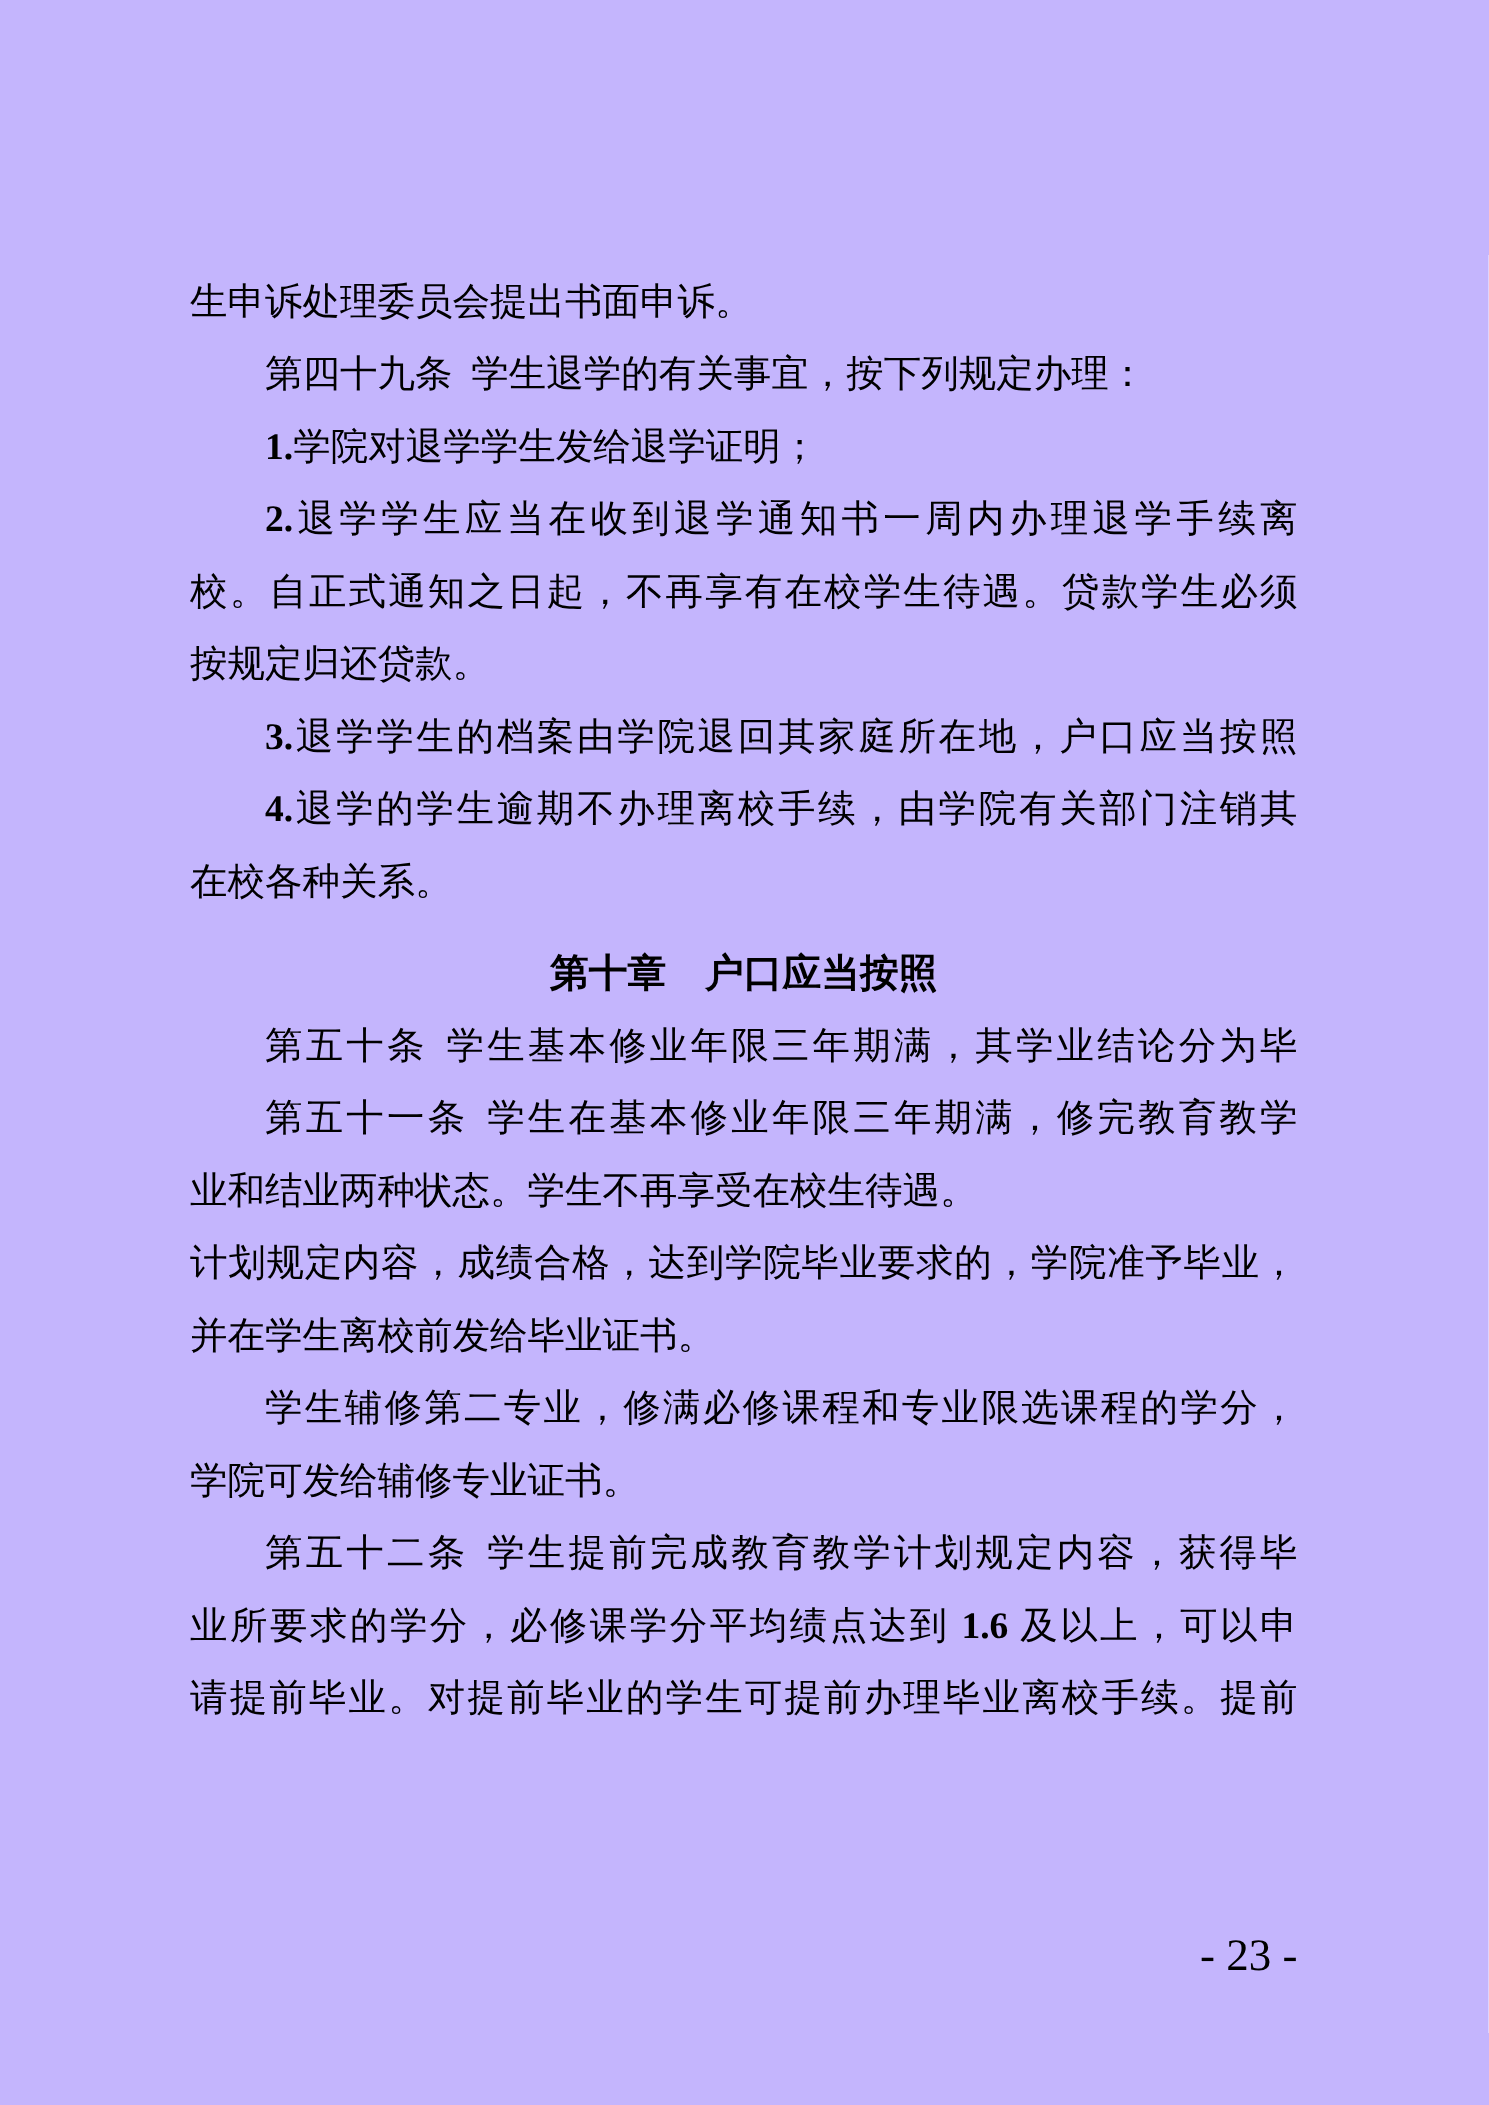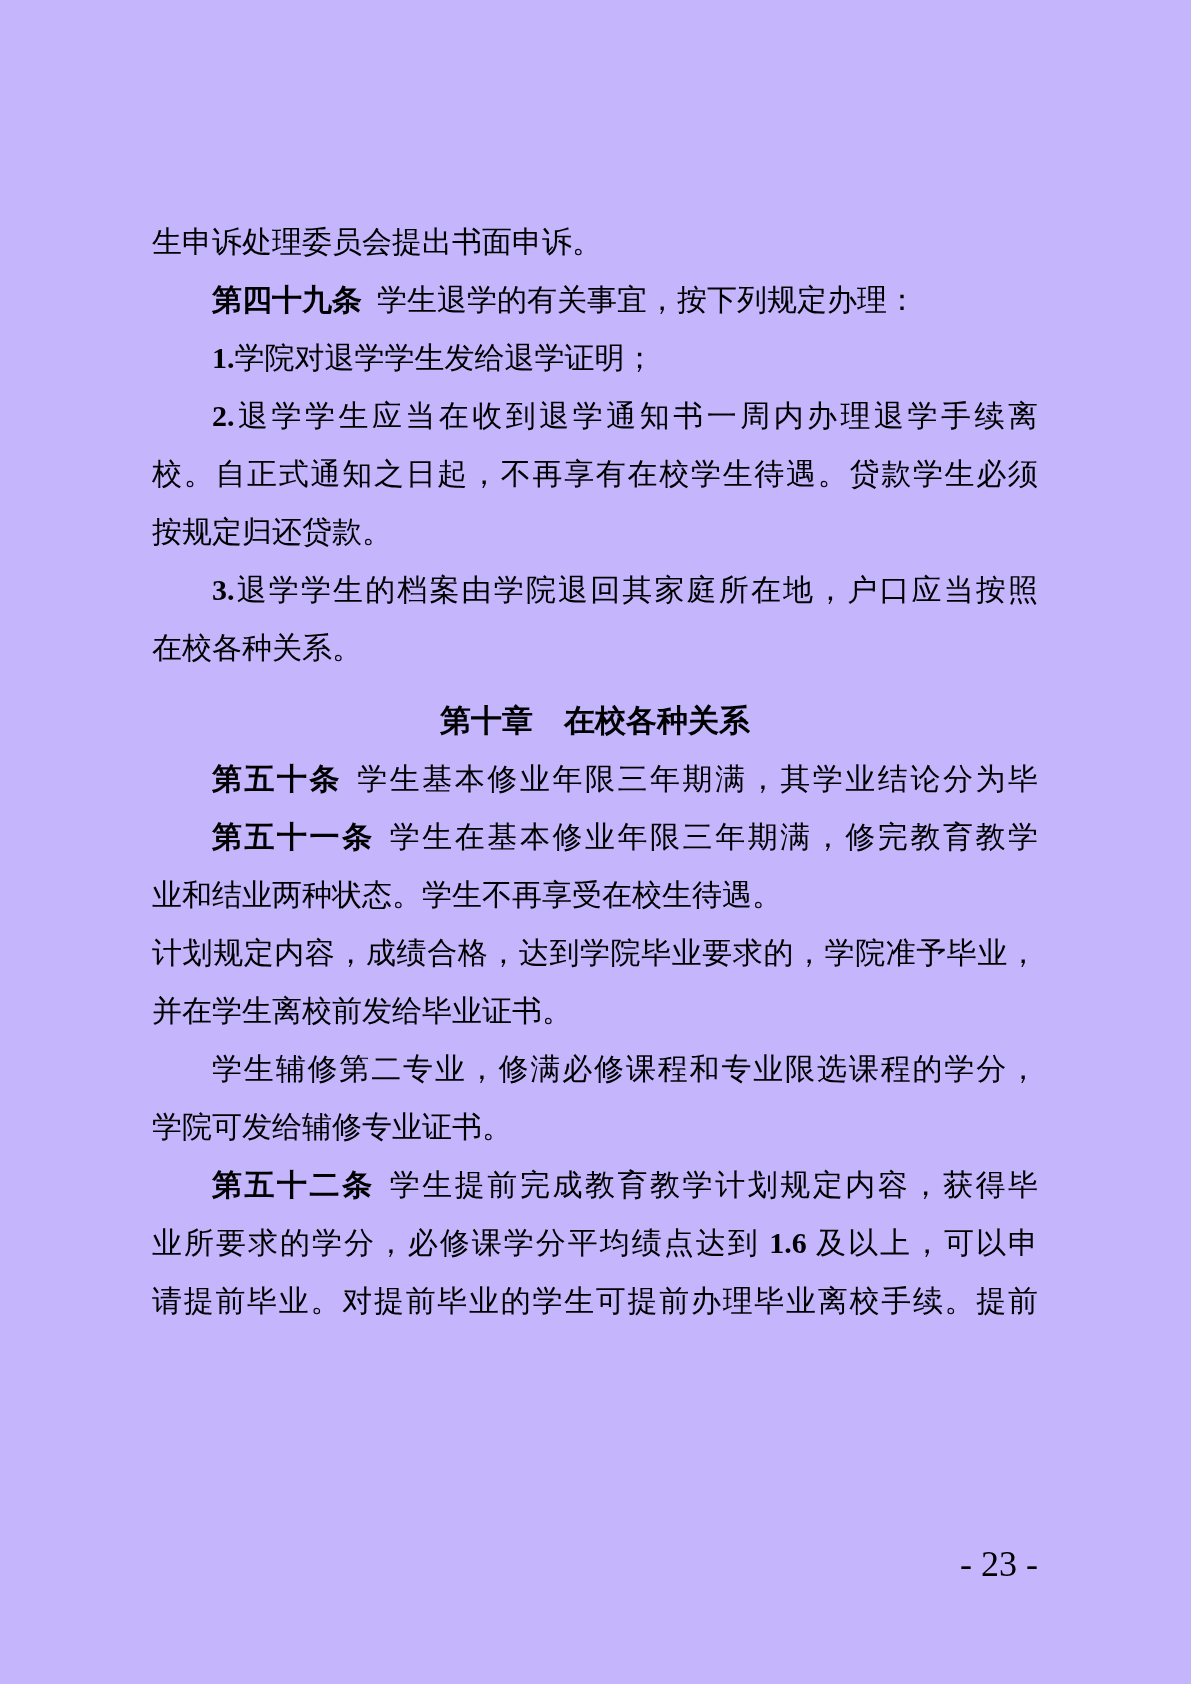--- a/index.html
+++ b/index.html
@@ -37,21 +37,21 @@
   }
   .line.heading {
     margin-top: 15px;
     text-align: center;
     text-align-last: center;
     font-weight: bold;
     font-family: "Liberation Sans", "DejaVu Sans", sans-serif;
     font-size: 31px;
   }
   .seg-lead {
-    font-weight: bold;
+    font-weight: normal;
     font-family: "Liberation Sans", "DejaVu Sans", sans-serif;
     margin-right: 0.5em;
   }
   .seg-num {
     font-weight: bold;
     font-family: "Liberation Serif", "DejaVu Serif", serif;
   }
   .seg-plain {
     font-family: inherit;
   }
@@ -70,22 +70,23 @@
 
 <div class="page">
   <div class="text-block">
       <div class="line"><span class="seg-plain">生申诉处理委员会提出书面申诉。</span></div>
       <div class="line indent"><span class="seg-lead">第四十九条</span><span class="seg-plain">学生退学的有关事宜，按下列规定办理：</span></div>
       <div class="line indent"><span class="seg-num">1.</span><span class="seg-plain">学院对退学学生发给退学证明；</span></div>
       <div class="line indent j"><span class="seg-num">2.</span><span class="seg-plain">退学学生应当在收到退学通知书一周内办理退学手续离</span></div>
       <div class="line j"><span class="seg-plain">校。自正式通知之日起，不再享有在校学生待遇。贷款学生必须</span></div>
       <div class="line"><span class="seg-plain">按规定归还贷款。</span></div>
       <div class="line indent j"><span class="seg-num">3.</span><span class="seg-plain">退学学生的档案由学院退回其家庭所在地，户口应当按照</span></div>
+      <div class="line indent j"><span class="seg-num">4.</span><span class="seg-plain">退学的学生逾期不办理离校手续，由学院有关部门注销其</span></div>
       <div class="line"><span class="seg-plain">在校各种关系。</span></div>
-      <div class="line heading"><span class="seg-plain">第十章　在校各种关系</span></div>
+      <div class="line heading"><span class="seg-plain">第十章　户口应当按照</span></div>
       <div class="line indent j"><span class="seg-lead">第五十条</span><span class="seg-plain">学生基本修业年限三年期满，其学业结论分为毕</span></div>
       <div class="line indent j"><span class="seg-lead">第五十一条</span><span class="seg-plain">学生在基本修业年限三年期满，修完教育教学</span></div>
       <div class="line"><span class="seg-plain">业和结业两种状态。学生不再享受在校生待遇。</span></div>
       <div class="line j"><span class="seg-plain">计划规定内容，成绩合格，达到学院毕业要求的，学院准予毕业，</span></div>
       <div class="line"><span class="seg-plain">并在学生离校前发给毕业证书。</span></div>
       <div class="line indent j"><span class="seg-plain">学生辅修第二专业，修满必修课程和专业限选课程的学分，</span></div>
       <div class="line"><span class="seg-plain">学院可发给辅修专业证书。</span></div>
       <div class="line indent j"><span class="seg-lead">第五十二条</span><span class="seg-plain">学生提前完成教育教学计划规定内容，获得毕</span></div>
       <div class="line j"><span class="seg-plain">业所要求的学分，必修课学分平均绩点达到 </span><span class="seg-num">1.6</span><span class="seg-plain"> 及以上，可以申</span></div>
       <div class="line j"><span class="seg-plain">请提前毕业。对提前毕业的学生可提前办理毕业离校手续。提前</span></div>

